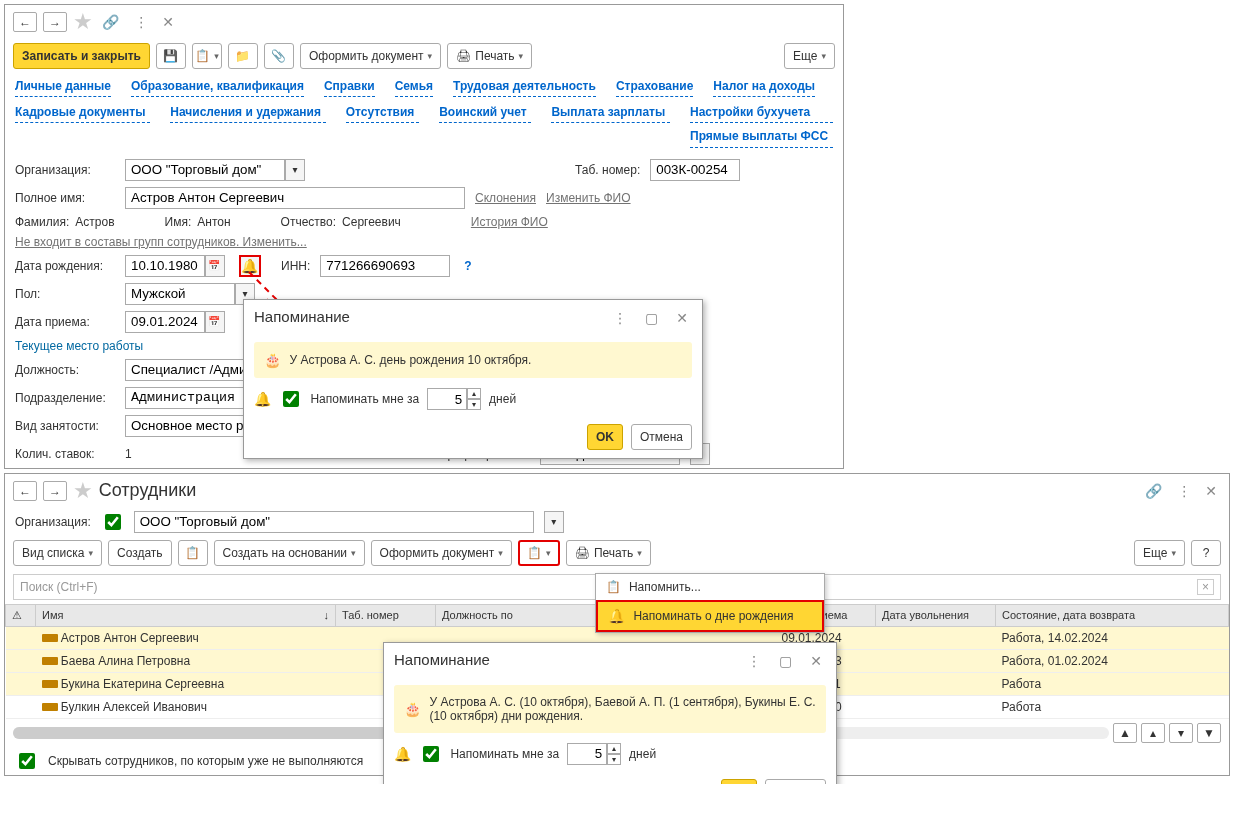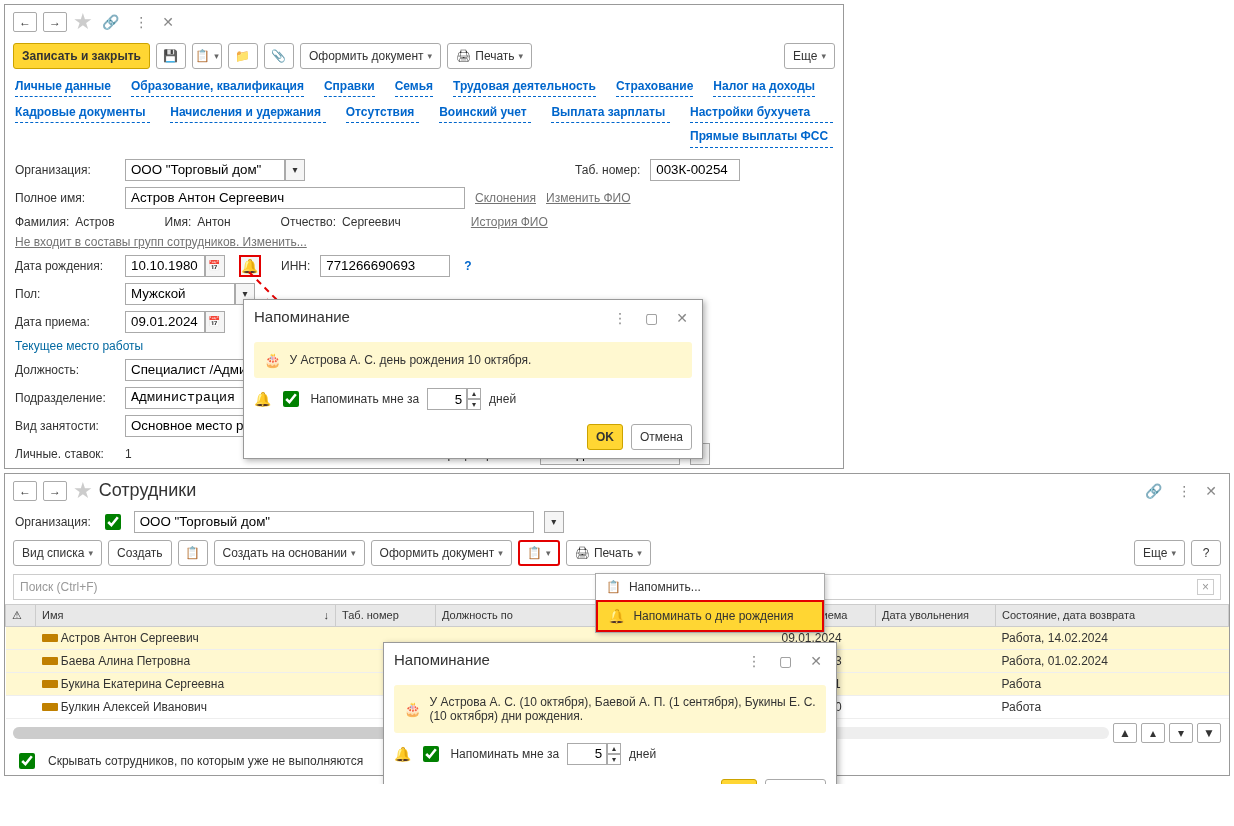--- a/index.html
+++ b/index.html
@@ -187,21 +187,21 @@
     <span class="label">Подразделение:</span>
     <input class="input" style="width: 140px; font-family: Liberation Mono, monospace;" value="Администрация">
     <span style="margin-left:340px">0,00</span>
   </div>
   <div class="form-row">
     <span class="label">Вид занятости:</span>
     <input class="input" style="width: 140px;" value="Основное место рабо">
     <span style="margin-left:340px">вины месяца</span>
   </div>
   <div class="form-row">
-    <span class="label">Личные. ставок:</span>
+    <span class="label">Колич. ставок:</span>
     <span>1</span>
     <span style="margin-left:300px">График работы:</span>
     <input class="input" style="width: 140px;" value="Пятидневка">
     <span class="input-btn">▾</span>
   </div>
 
   <div class="popup" style="top:294px;left:238px;width:460px">
     <div class="popup-title">
       <span>Напоминание</span>
       <span style="margin-left:auto" class="win-ctrl">⋮</span>

